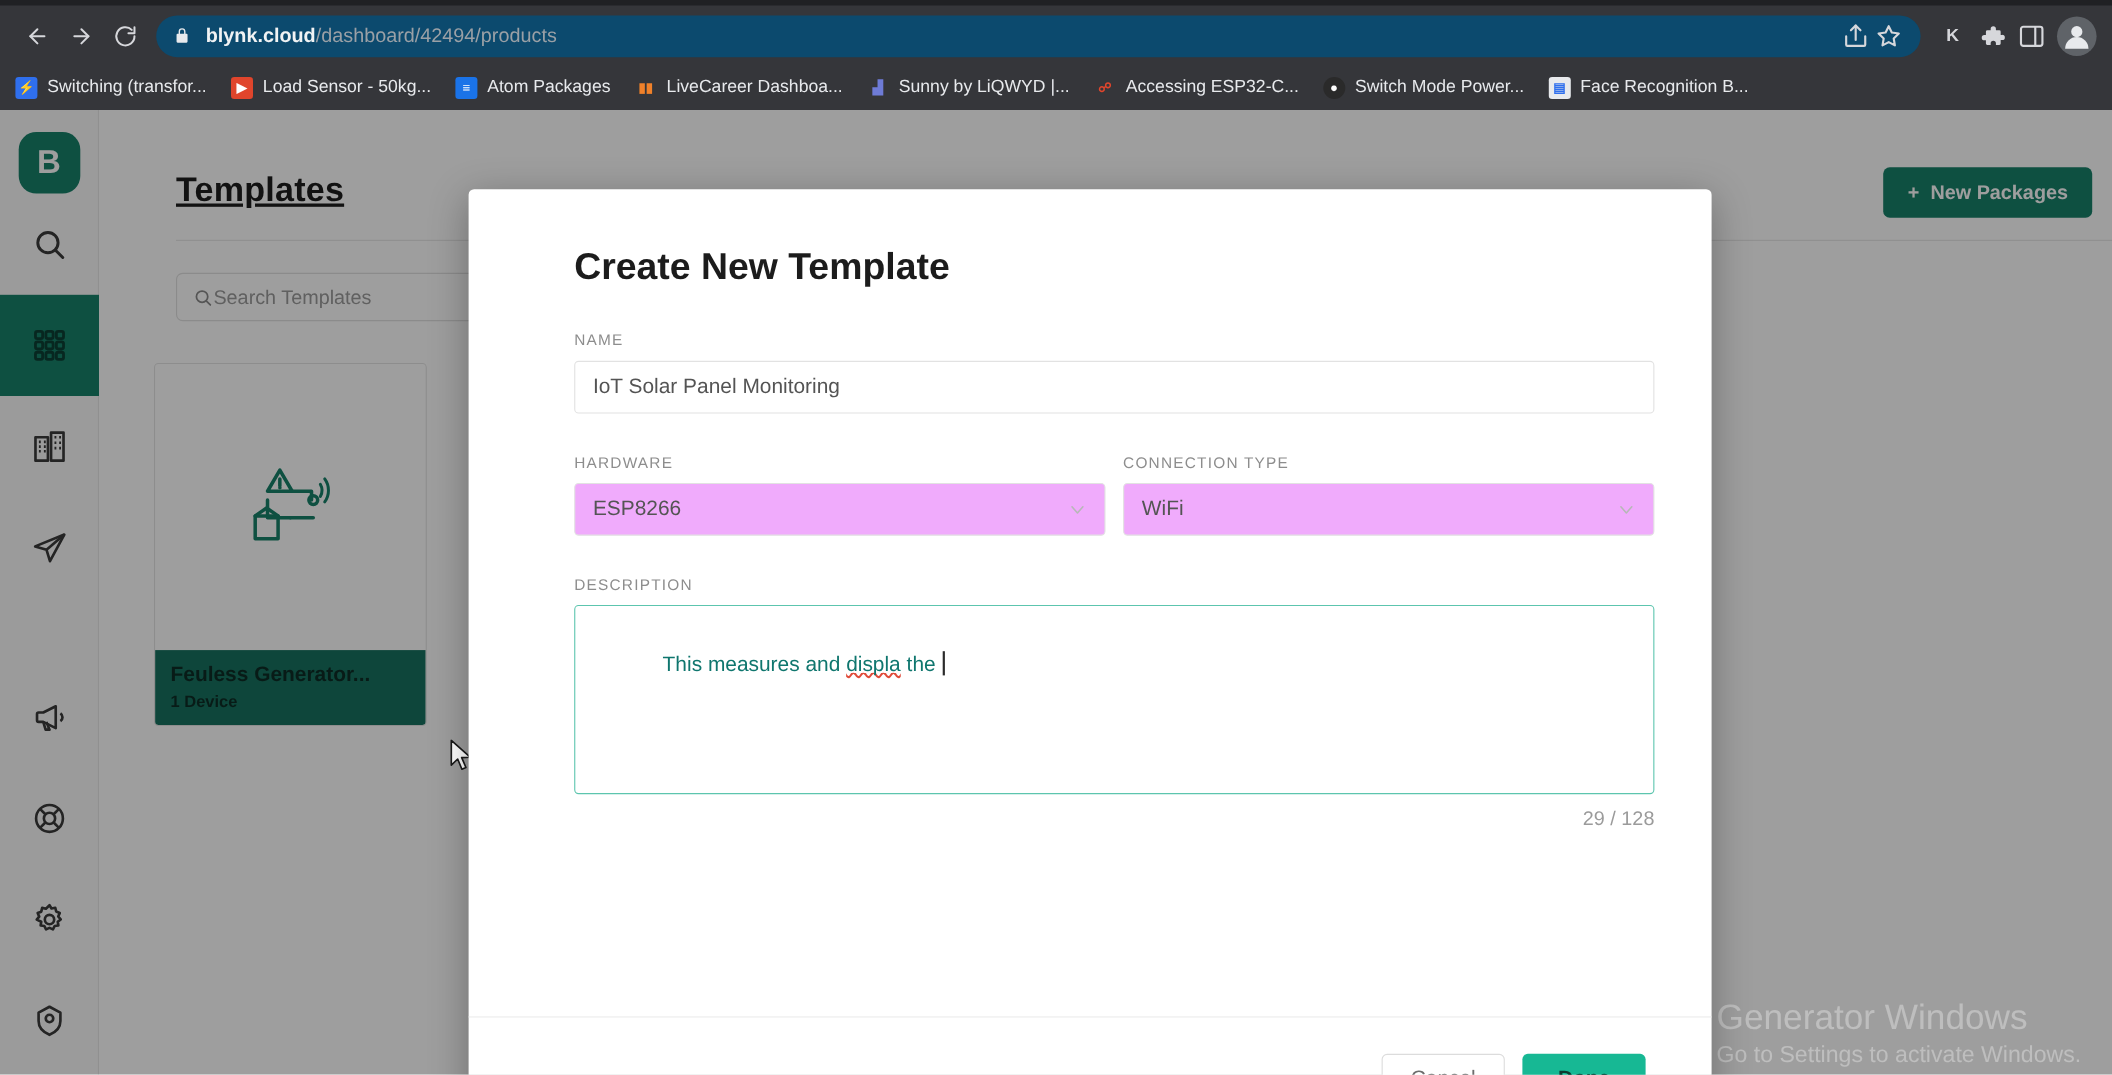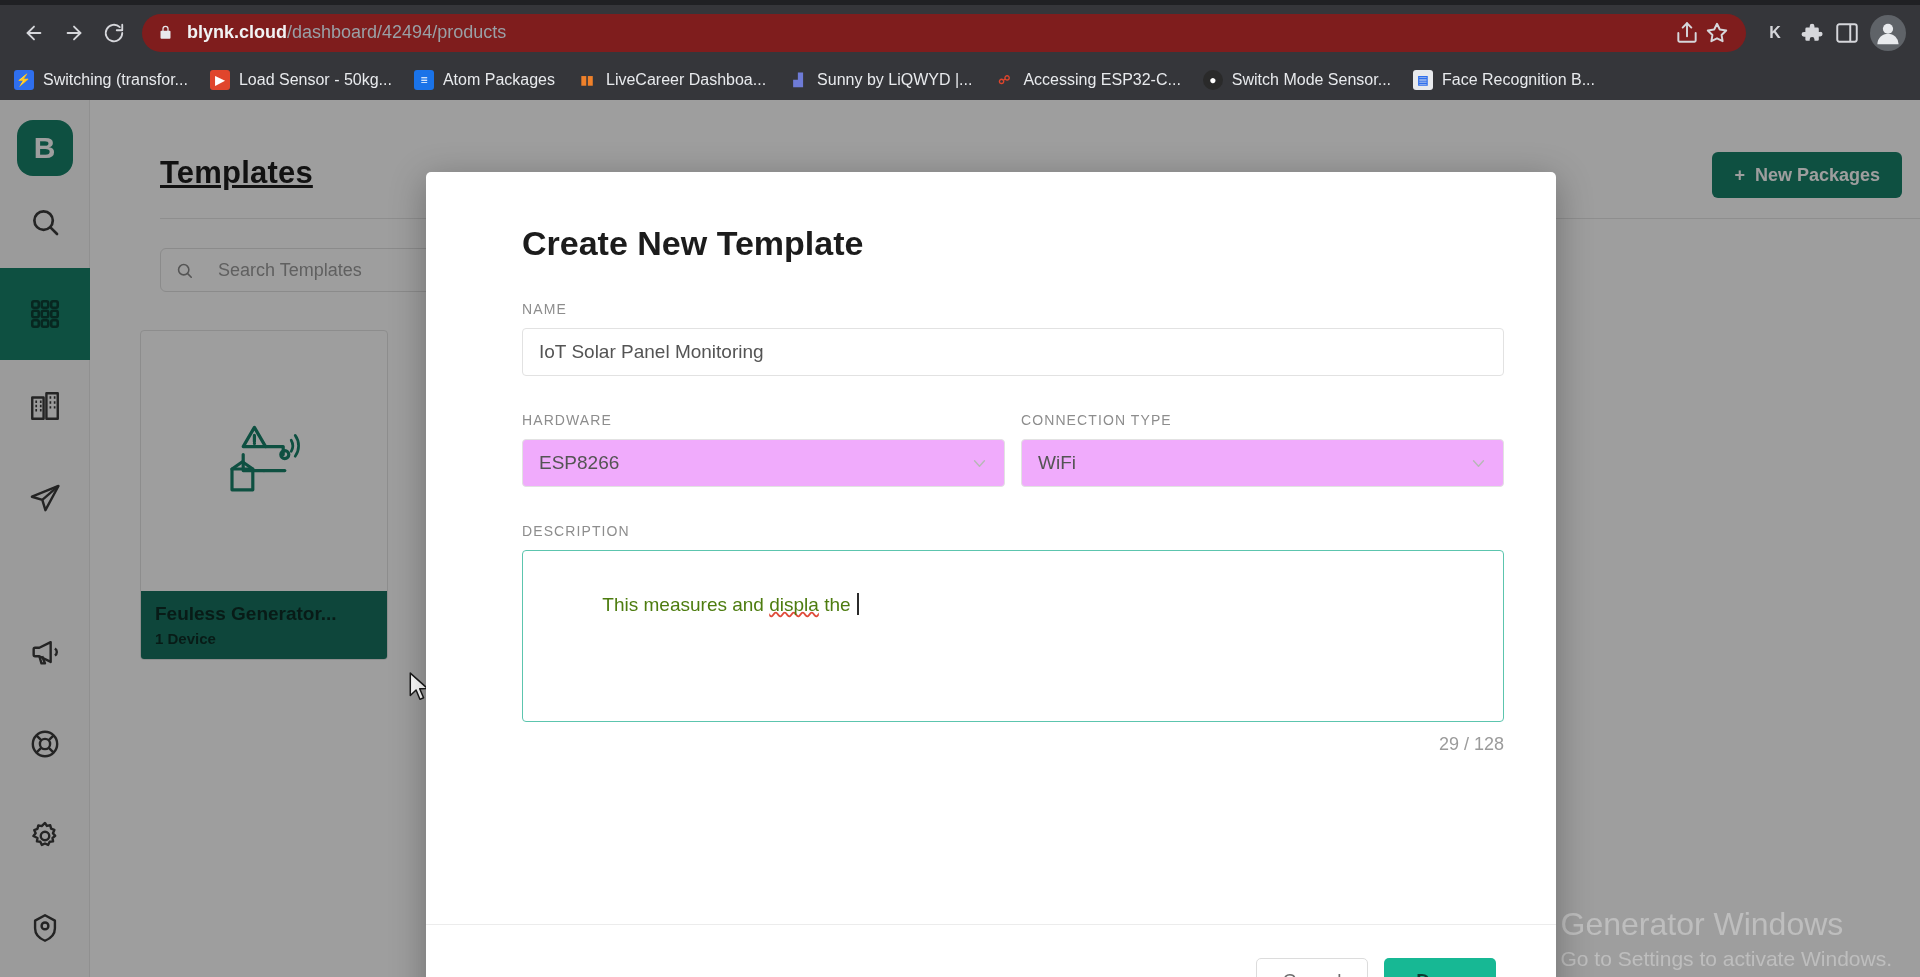--- a/index.html
+++ b/index.html
@@ -25,21 +25,21 @@
     display: flex; align-items: center; padding: 0 14px;
   }
   .nav-btn {
     width: 40px; height: 40px; border-radius: 50%;
     display: flex; align-items: center; justify-content: center;
     color: #d6d7db; flex: 0 0 auto;
   }
   .nav-btn svg { width: 22px; height: 22px; display:block; }
   .omnibox {
     flex: 1 1 auto; height: 38px; margin: 0 10px 0 8px;
-    background: #7f1d1d; border-radius: 19px;
+    background: #0c4a6e; border-radius: 19px;
     display: flex; align-items: center; padding: 0 16px;
     min-width: 0;
   }
   .lock-icon { width: 15px; height: 17px; flex: 0 0 auto; margin-right: 14px; }
   .url { font-size: 18px; color: #9aa0a6; white-space: nowrap; overflow: hidden; }
   .url b { color: #f1f3f4; font-weight: 700; }
   .omni-right { display: flex; align-items: center; gap: 4px; margin-left: auto; flex: 0 0 auto; }
   .omni-right .ic { width: 26px; height: 26px; color: #d6d7db; }
   .tool-icons { display: flex; align-items: center; gap: 10px; padding-left: 6px; flex: 0 0 auto; }
   .tool-icons .ic { width: 26px; height: 26px; color: #d6d7db; }
@@ -111,21 +111,21 @@
     background: #18816a; color: #fff; border: none;
     display: flex; align-items: center; gap: 10px;
     font-size: 18px; font-weight: 700; font-family: "Liberation Sans", sans-serif;
   }
   .hr {
     position: absolute; left: 70px; right: 0; top: 118px; height: 1px; background: #e6e6e6;
   }
   .search-box {
     position: absolute; left: 70px; top: 148px;
     width: 320px; height: 44px; border: 1px solid #e0e0e0; border-radius: 6px;
-    background: #fff; display: flex; align-items: center; padding: 0 14px; gap: 24px;
+    background: #fff; display: flex; align-items: center; padding: 0 14px; gap: 0;
   }
   .search-box svg { width: 19px; height: 19px; color: #8a8a8a; flex: 0 0 auto; }
   .search-box input {
     border: none; outline: none; font-size: 18px; color: #8a8a8a;
     font-family: "Liberation Sans", sans-serif; background: transparent; width: 100%;
   }
   .search-box input::placeholder { color: #9b9b9b; }
 
   .tpl-card {
     position: absolute; left: 50px; top: 230px;
@@ -174,21 +174,21 @@
   .col { flex: 1 1 0; }
   .select {
     width: 100%; height: 48px; border: 1px solid #e2e2e2; border-radius: 4px;
     padding: 0 16px; display: flex; align-items: center; background: #f0abfc;
   }
   .select span.val { font-size: 19px; color: #545454; }
   .select .chev { margin-left: auto; color: #b7b7b7; width: 17px; height: 17px; }
   .textarea-wrap { margin-top: 36px; }
   .textarea {
     width: 100%; height: 172px; border: 1px solid #5cc5ae; border-radius: 4px;
-    padding: 14px 16px; font-size: 19px; color: #4d7c0f; line-height: 1.4;
+    padding: 14px 16px; font-size: 19px; color: #0f766e; line-height: 1.4;
     background: #fff; outline: none; font-family: "Liberation Sans", sans-serif;
     white-space: pre-wrap;
   }
   .misspell {
     text-decoration: underline wavy #e04b3a;
     text-decoration-skip-ink: none;
   }
   .caret {
     display: inline-block; width: 2px; height: 22px; background: #2b2b2b;
     vertical-align: -4px; margin-left: 1px;
@@ -291,21 +291,21 @@
       <div class="bm">
         <div class="bm-ico" style="background:transparent;color:#6e7bd6">▟</div>
         <div class="bm-label">Sunny by LiQWYD |...</div>
       </div>
       <div class="bm">
         <div class="bm-ico" style="background:transparent;color:#e0452c">☍</div>
         <div class="bm-label">Accessing ESP32-C...</div>
       </div>
       <div class="bm">
         <div class="bm-ico" style="background:#2a2a2a;border-radius:50%">●</div>
-        <div class="bm-label">Switch Mode Sensor...</div>
+        <div class="bm-label">Switch Mode Power...</div>
       </div>
       <div class="bm">
         <div class="bm-ico" style="background:#e8eaed;color:#2f6fed">▤</div>
         <div class="bm-label">Face Recognition B...</div>
       </div>
     </div>
   </div>
 
   <div class="app">
 

